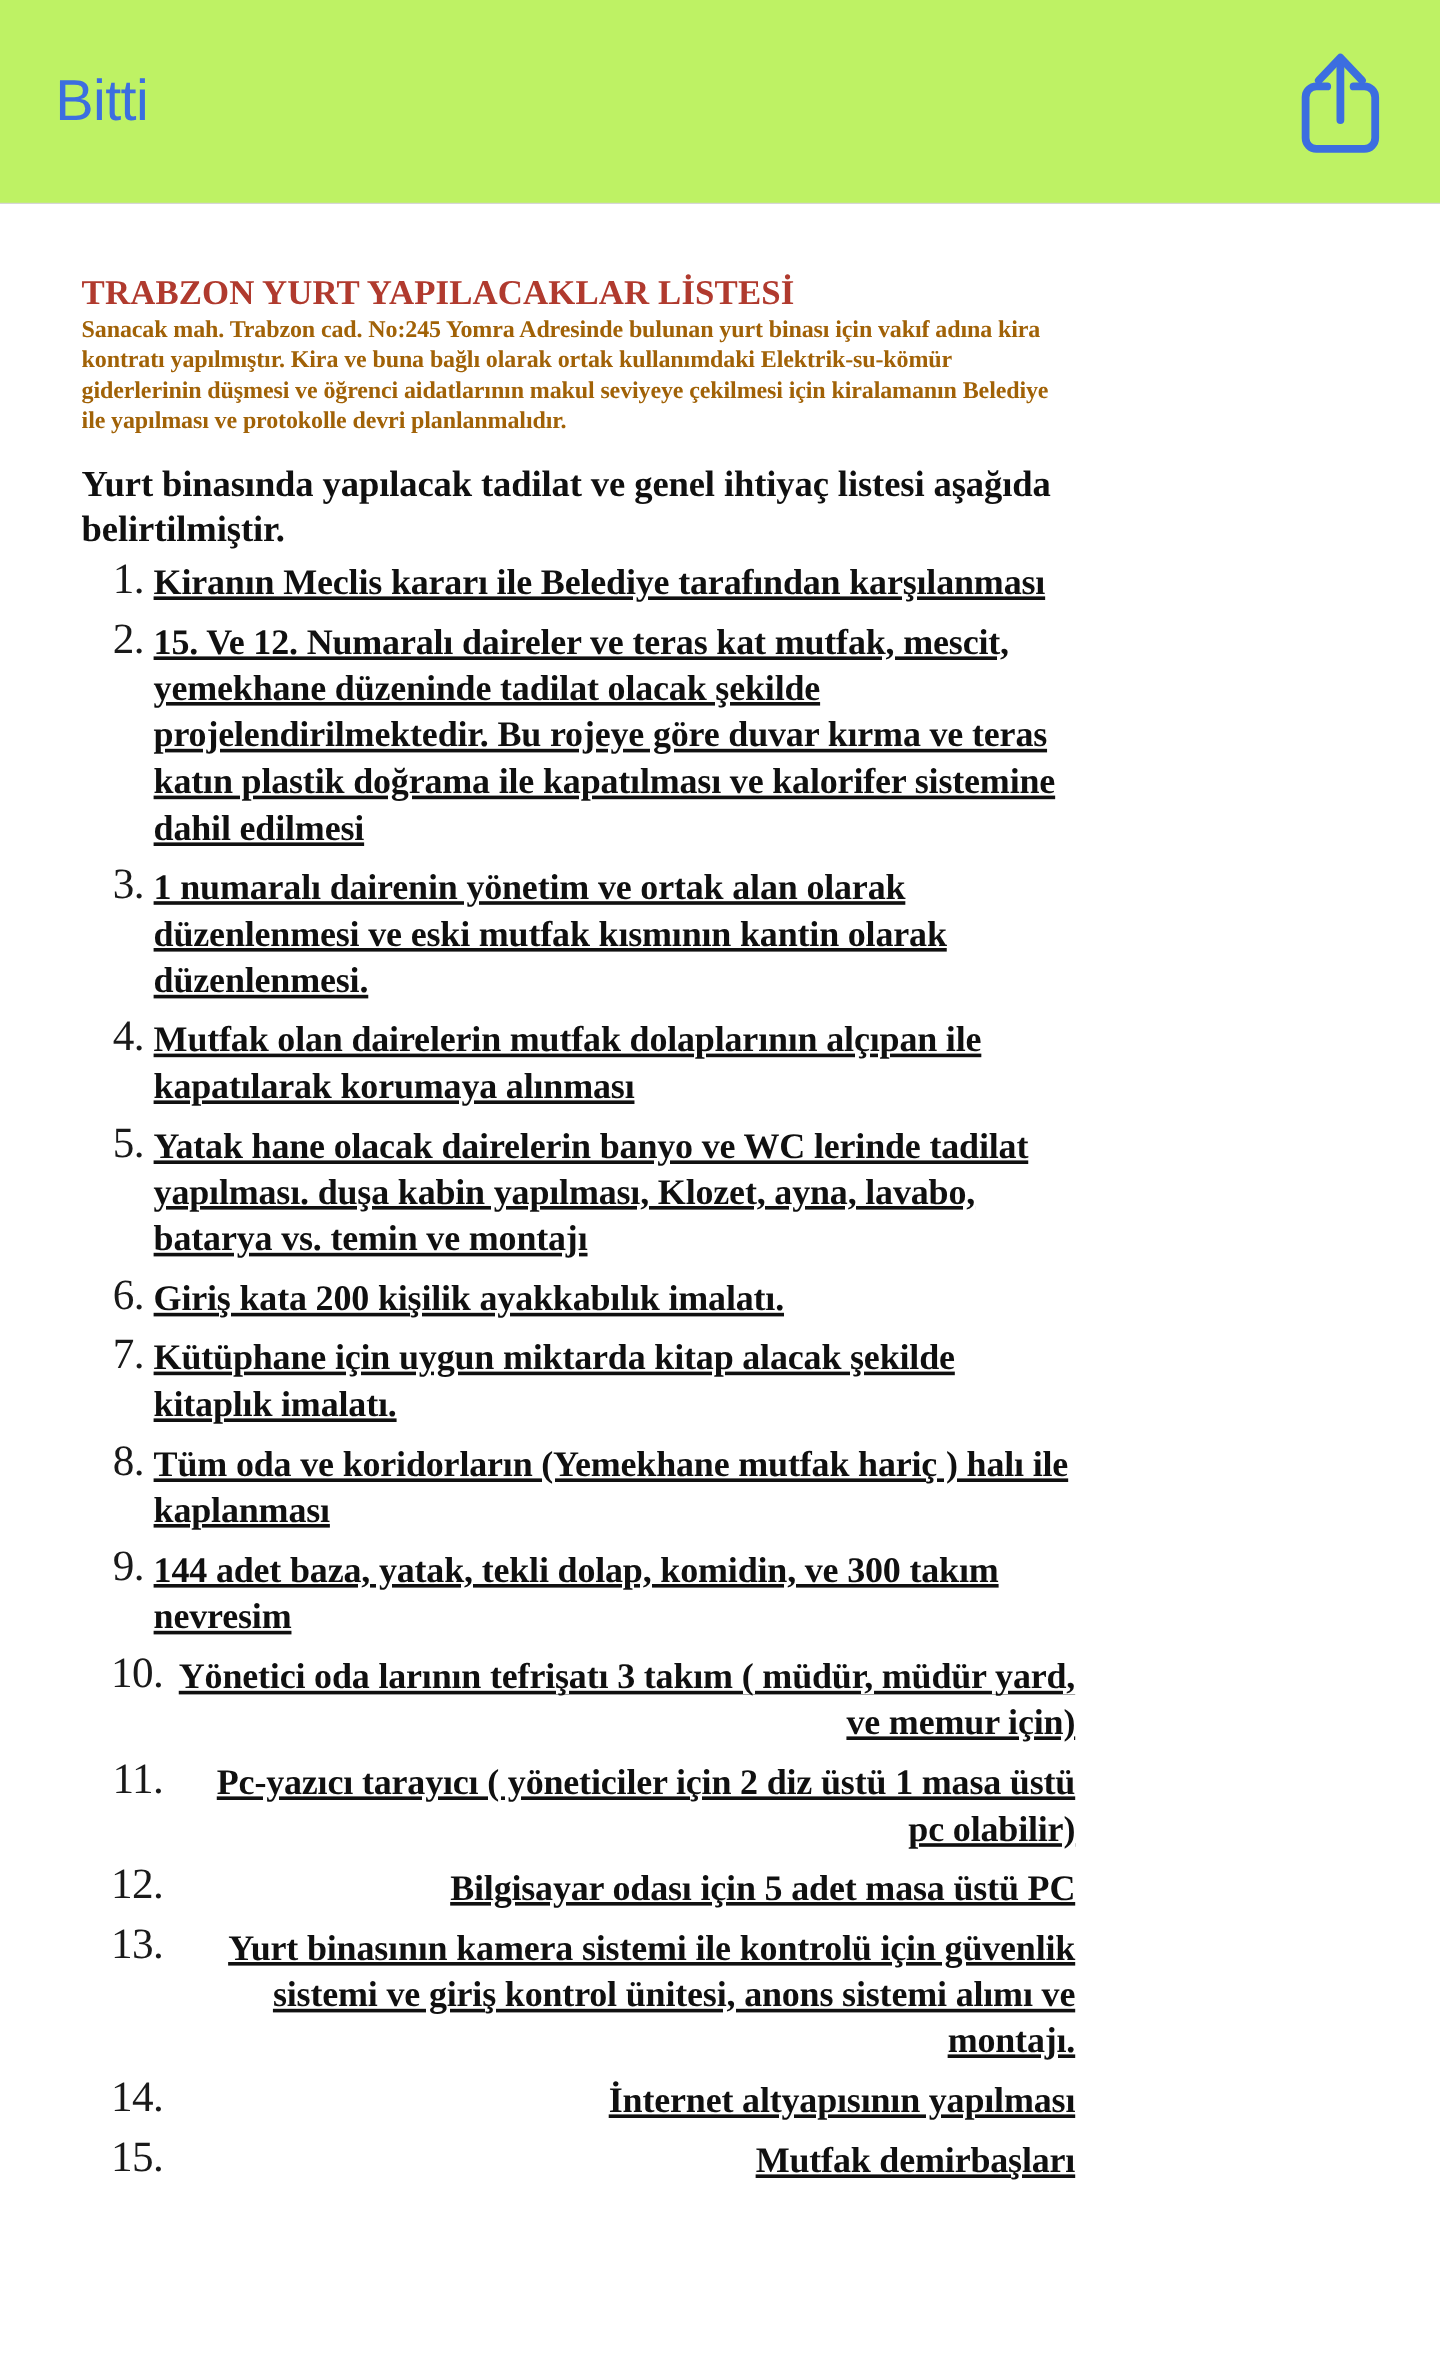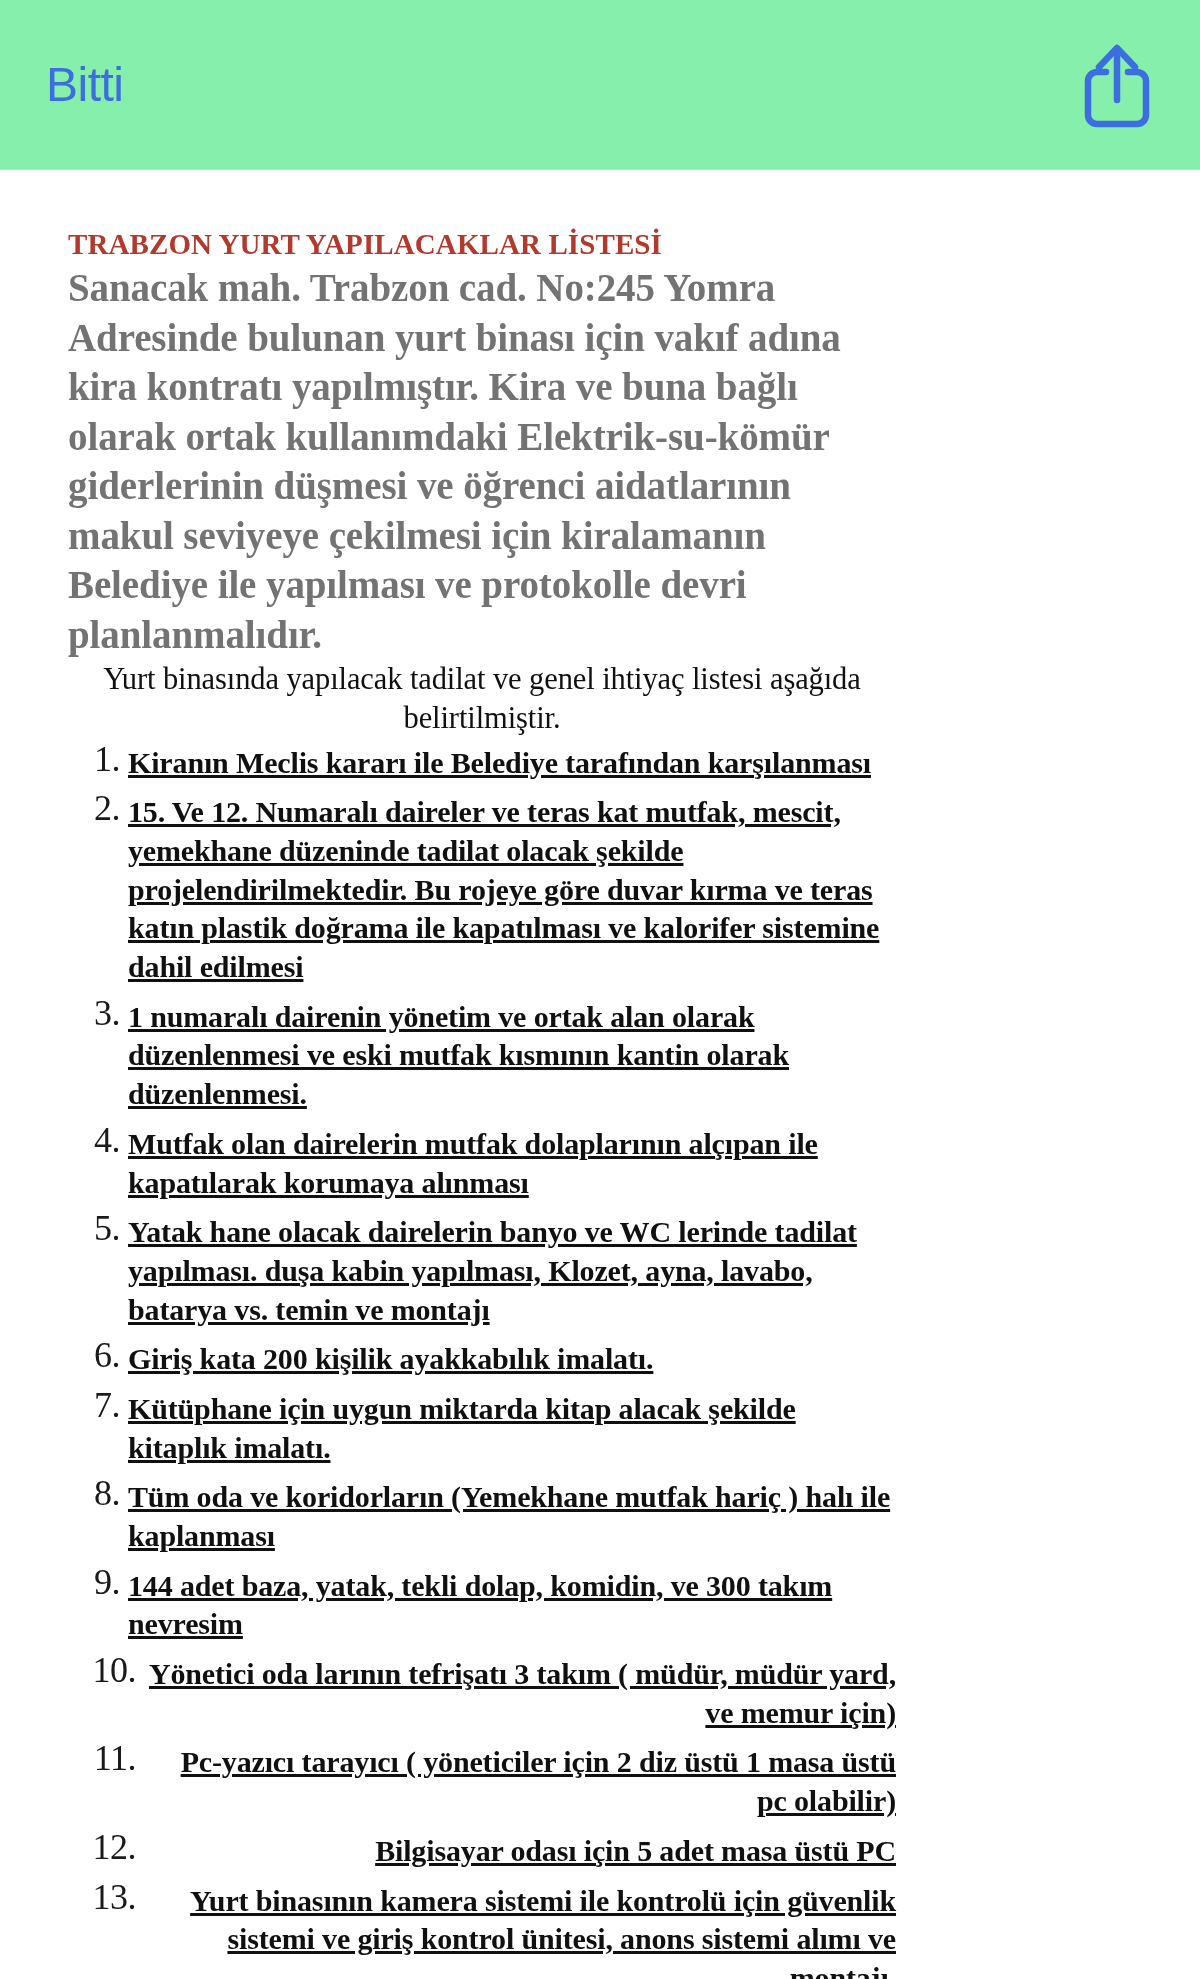--- a/index.html
+++ b/index.html
@@ -10,21 +10,21 @@
     height: 1979px;
     background: #ffffff;
     font-family: "Liberation Serif", "DejaVu Serif", serif;
   }
 
   
   .toolbar {
     position: relative;
     width: 1200px;
     height: 170px;
-    background: #86efac;
+    background: #bef264;
     border-bottom: 1px solid #d6d6d6;
     display: flex;
     align-items: center;
     padding: 0 46px;
     gap: 11px;
   }
 
   .done-button {
     font-family: "Liberation Sans", "DejaVu Sans", sans-serif;
     font-size: 48px;
@@ -75,38 +75,37 @@
   .doc-heading {
     color: #b03a2e;
     font-weight: bold;
     font-size: 29px;
     line-height: 1.14;
     letter-spacing: 0.1px;
     margin-bottom: 2px;
   }
 
   .doc-intro {
-    color: #737373;
+    color: #a16207;
     font-weight: bold;
-    font-size: 39px;
+    font-size: 20px;
     line-height: 1.27;
     letter-spacing: -0.1px;
     max-width: 1000px;
   }
 
   .doc-intro p { margin: 0; }
 
   .doc-lead {
     color: #101010;
-    font-weight: normal;
+    font-weight: bold;
     font-size: 30.5px;
     line-height: 1.27;
     letter-spacing: -0.1px;
-    margin-top: 1px;
-    text-align: center;
+    margin-top: 19px;
   }
 
   
   ol.req-list {
     list-style: none;
     margin: 6px 0 0 0;
     padding: 0;
     counter-reset: reqitem;
   }
 

